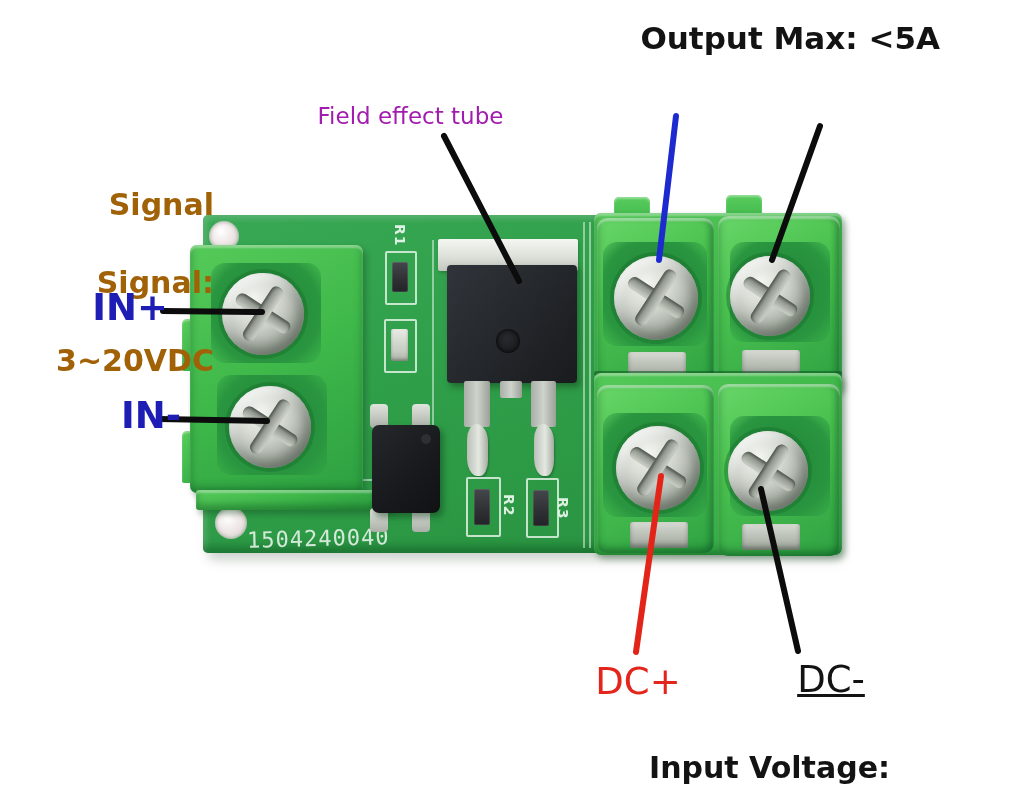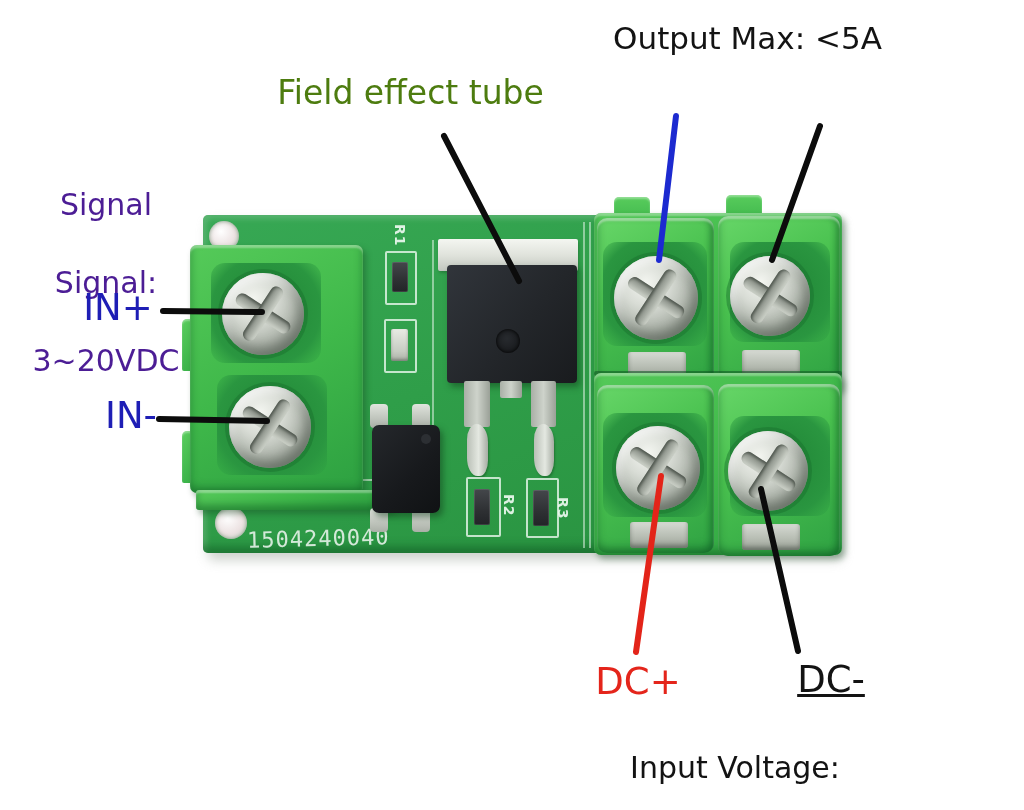--- a/index.html
+++ b/index.html
@@ -1,19 +1,19 @@
 <!DOCTYPE html>
 <html><head>
 <meta charset="utf-8">
 <style>
   html,body{margin:0;padding:0;background:#ffffff;}
   .stage{position:relative;width:1024px;height:810px;background:#ffffff;overflow:hidden;
          font-family:"DejaVu Sans",sans-serif;}
   .lbl{position:absolute;text-align:center;white-space:pre-line;color:#131313;}
-  .lbl-bold{font-weight:normal;}
+  .lbl-bold{font-weight:bold;text-align:right;}
   
   .board{position:absolute;left:203px;top:215px;width:634px;height:338px;border-radius:5px;
          background:linear-gradient(160deg,#37a854 0%,#2f9e49 45%,#28913f 100%);
          box-shadow:inset -5px -6px 10px rgba(15,90,35,.6), inset 3px 3px 6px rgba(255,255,255,.22),
                     5px 7px 12px rgba(145,155,145,.45);}
   .mhole{position:absolute;border-radius:50%;
          background:radial-gradient(circle at 40% 35%, #ffffff 0%, #ece2e2 55%, #cfd8cf 100%);
          box-shadow:inset 0 0 4px rgba(30,90,40,.55);}
   .serial{position:absolute;font-family:"DejaVu Sans Mono",monospace;font-size:22px;letter-spacing:1px;
           color:rgba(226,240,229,.92);transform:rotate(-1.5deg);}
@@ -175,23 +175,23 @@
     <line x1="676" y1="116" x2="659" y2="260" stroke-width="6" stroke-linecap="round" stroke="#1c2ad0"></line>
     <line x1="820" y1="126" x2="772" y2="260" stroke-width="6" stroke-linecap="round" stroke="#0c0c0c"></line>
     <line x1="661" y1="476" x2="636" y2="652" stroke-width="6" stroke-linecap="round" stroke="#e32419"></line>
     <line x1="761" y1="489" x2="798" y2="651" stroke-width="6" stroke-linecap="round" stroke="#0c0c0c"></line>
   </svg>
 
   <div class="lbl lbl-bold" style="left: 555px; top: 20px; width: 385px; font-size: 31px; color: rgb(19, 19, 19);">Output Max: &lt;5A</div>
 
 
 
-  <div class="lbl" style="left: 238px; top: 73px; width: 345px; font-size: 33px; color: #4d7c0f;">Field effect tube</div>
-
-  <div class="lbl lbl-bold" style="left: 6px; top: 146px; width: 200px; font-size: 30px; line-height: 39px; color: #4c1d95;">
+  <div class="lbl" style="left: 238px; top: 103px; width: 345px; font-size: 23px; color: #a21caf;">Field effect tube</div>
+
+  <div class="lbl lbl-bold" style="left: 14px; top: 146px; width: 200px; font-size: 30px; line-height: 39px; color: #a16207;">
     <div>Signal</div>
     <div>Signal:</div>
     <div>3~20VDC</div>
   </div>
 
   <div class="lbl lbl-bold" style="left: 68px; top: 286px; width: 100px; font-size: 37px; color: rgb(30, 30, 181);">IN+</div>
 
   <div class="lbl lbl-bold" style="left: 81px; top: 394px; width: 100px; font-size: 37px; color: rgb(30, 30, 181);">IN-</div>
 
   <div class="lbl" style="left: 588px; top: 660px; width: 100px; font-size: 37px; color: rgb(228, 37, 27);">DC+</div>

